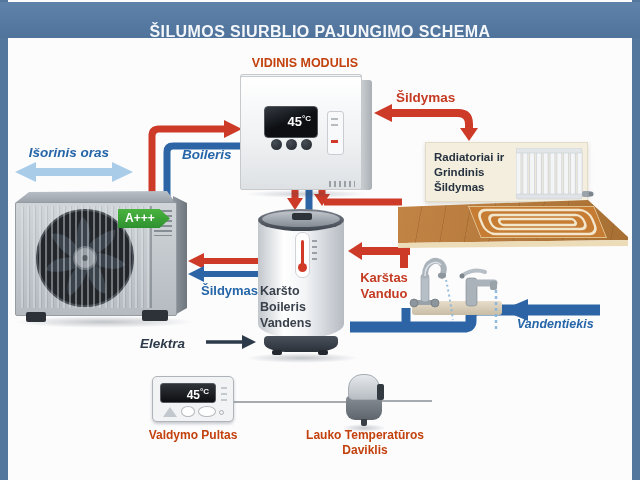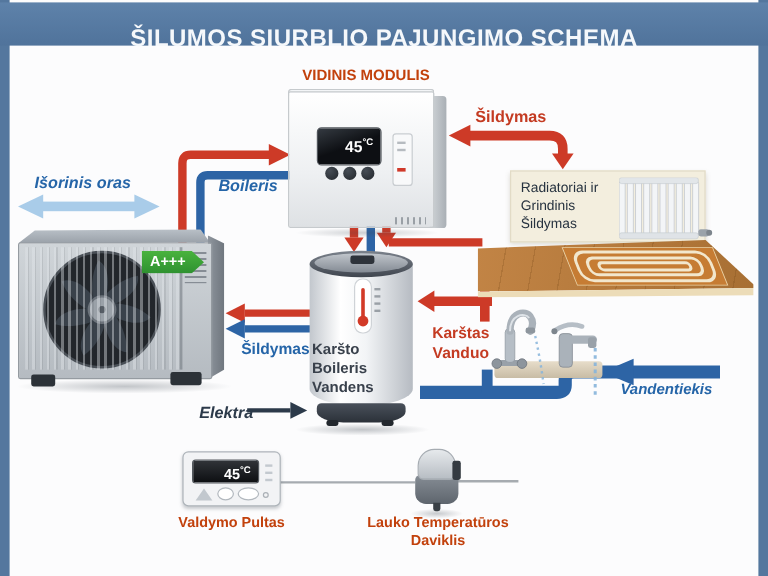--- a/index.html
+++ b/index.html
@@ -4,21 +4,21 @@
 <style>
   html,body{margin:0;padding:0;background:#ffffff;}
   #canvas{position:relative;width:640px;height:480px;background:#fcfcfd;overflow:hidden;
           font-family:"Liberation Sans",sans-serif;}
   .abs{position:absolute;}
 
   
   .edge-strip{position:absolute;top:0;width:8px;height:480px;background:#54779e;}
   #header{position:absolute;left:0;top:2px;width:640px;height:36px;
           background:linear-gradient(#5e82aa,#50739b);display:flex;align-items:center;justify-content:center;}
-  #header .title{color:#f5f8fb;font-weight:bold;font-size:20px;letter-spacing:.4px;margin-top:24px;}
+  #header .title{color:#f5f8fb;font-weight:bold;font-size:16px;letter-spacing:.4px;margin-top:24px;}
 
   
   .lbl{position:absolute;font-weight:bold;color:#c2410c;}
   .lbl-blue{color:#2565a8;font-style:italic;}
   .lbl-blue-up{color:#2565a8;}
   .lbl-red{color:#c43b22;}
   .center{text-align:center;}
 
   svg{display:block;}
 
@@ -77,21 +77,21 @@
   .bo-text{left:4px;top:75px;width:82px;font-weight:bold;font-size:12.5px;line-height:16px;color:#39414c;}
   .bo-base{left:8px;top:128px;width:74px;height:16px;background:linear-gradient(#4a515b,#2b3139);
            border-radius:4px 4px 22px 22px / 4px 4px 9px 9px;}
   .bo-foot{width:10px;height:5px;background:#23282e;border-radius:2px;top:142px;}
   .bo-shadow{left:-10px;top:145px;width:112px;height:10px;border-radius:50%;
              background:radial-gradient(closest-side,rgba(60,70,80,.30),rgba(60,70,80,0));}
 
   
   #radiator-panel{left:425px;top:142px;width:163px;height:60px;background:#f3eede;border:1px solid #e2dbc6;box-sizing:border-box;
                   box-shadow:0 2px 4px rgba(120,110,80,.25);}
-  .rp-text{left:8px;top:7px;width:100px;font-weight:normal;font-size:11.5px;line-height:15px;color:#26323f;}
+  .rp-text{left:8px;top:7px;width:100px;font-weight:bold;font-size:11.5px;line-height:15px;color:#26323f;}
   .floor{left:398px;top:200px;width:232px;height:48px;}
   .floor-top{left:0;top:0;width:232px;height:48px;
              background:repeating-linear-gradient(100deg,rgba(110,65,18,.22) 0 1px,transparent 1px 24px),
                         linear-gradient(100deg,#c28445,#a76f33);
              clip-path:polygon(0 7px,190px 0,230px 37px,230px 40px,0 43px);}
   .floor-edge{left:0;top:0;width:232px;height:48px;background:#ecdcb8;
               clip-path:polygon(0 43px,230px 40px,230px 46px,0 48px);}
   #coil{left:468px;top:206px;width:126px;height:32px;transform:skewX(22deg);transform-origin:0 0;}
 
   
@@ -329,16 +329,16 @@
   </div>
 
   <div class="lbl lbl-blue center" style="left:14px;top:145px;width:110px;font-size:13.5px">Išorinis oras</div>
   <div class="lbl lbl-blue" style="left:182px;top:147px;font-size:13.5px">Boileris</div>
   <div class="lbl lbl-red" style="left:396px;top:90px;font-size:13.5px">Šildymas</div>
   <div class="lbl lbl-blue-up" style="left:201px;top:283px;font-size:13px">Šildymas</div>
   <div class="lbl lbl-red center" style="left:350px;top:270px;width:68px;font-size:13px;line-height:16px">
     <div>Karštas</div>
     <div>Vanduo</div>
   </div>
-  <div class="lbl" style="left:166px;top:336px;font-size:13.5px;font-style:italic;color:#2c3a4a">Elektra</div>
+  <div class="lbl" style="left:140px;top:336px;font-size:13.5px;font-style:italic;color:#2c3a4a">Elektra</div>
   <div class="lbl lbl-blue" style="left:517px;top:317px;font-size:12.5px">Vandentiekis</div>
 
 </div>
 
 </body></html>

